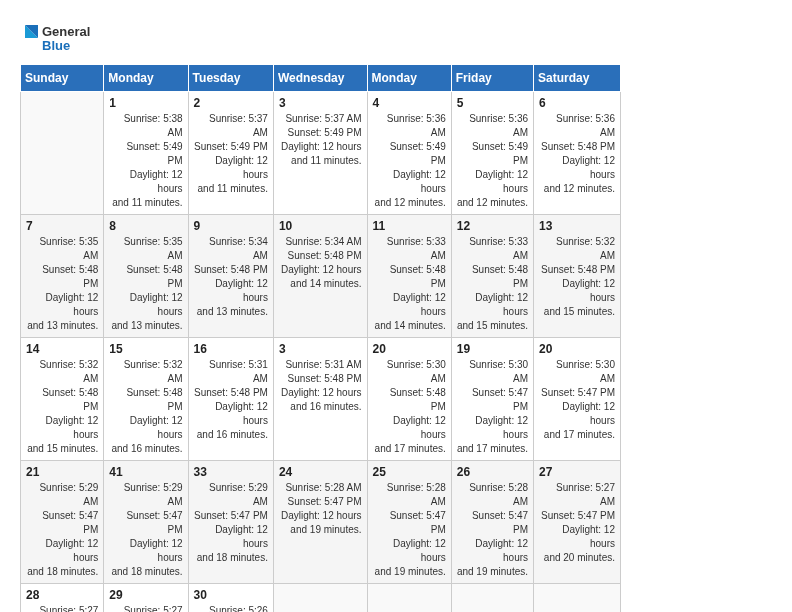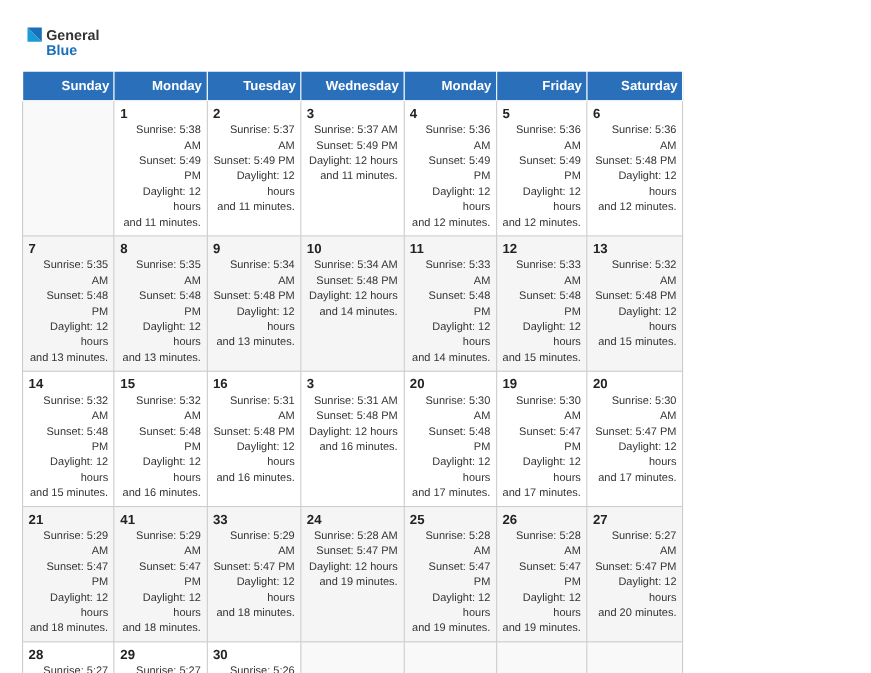--- a/index.html
+++ b/index.html
@@ -42,21 +42,21 @@
     .calendar {
       width: 100%;
       border-collapse: collapse;
       margin-top: 6px;
       font-size: 11px;
     }
     .calendar thead tr th {
       background-color: #2a6fba;
       color: #fff;
       padding: 6px 4px;
-      text-align: right;
+      text-align: left;
       font-weight: bold;
       font-size: 12px;
       border: 1px solid #fff;
     }
     .calendar tbody tr td {
       border: 1px solid #ccc;
       vertical-align: top;
       padding: 4px 5px;
       width: 108px;
       height: 82px;

